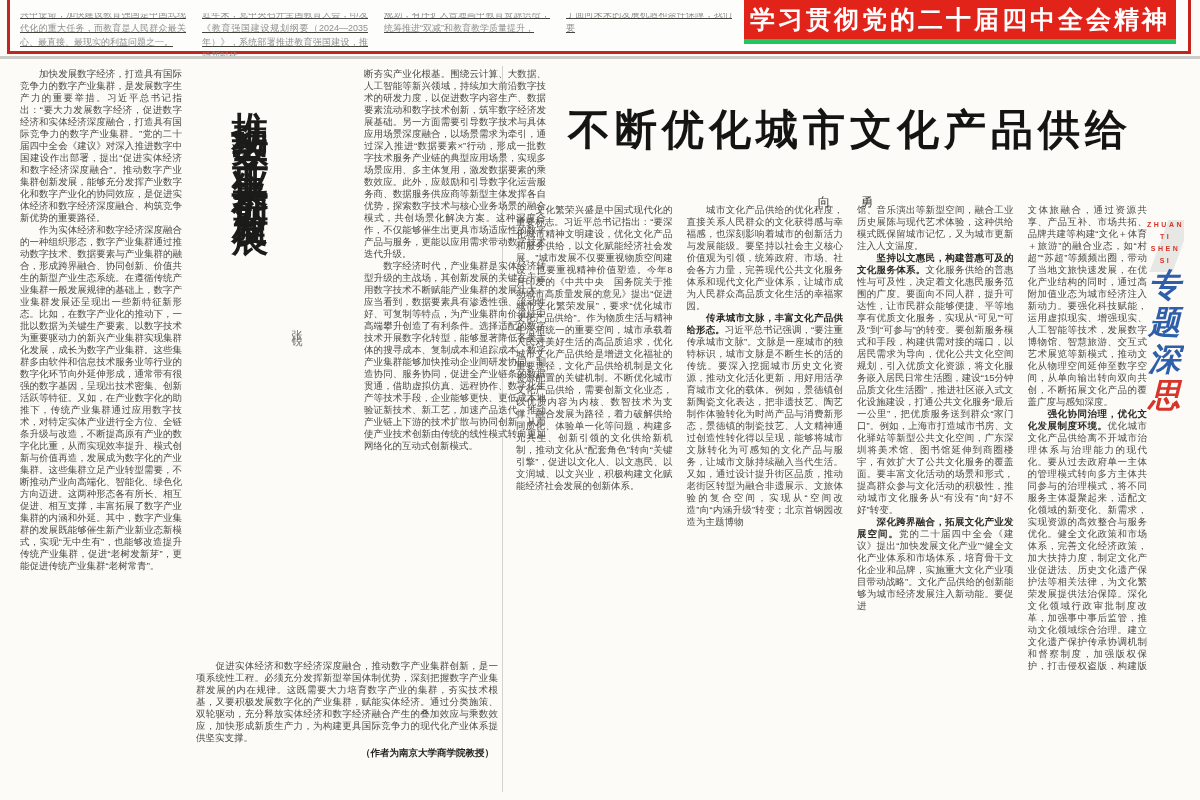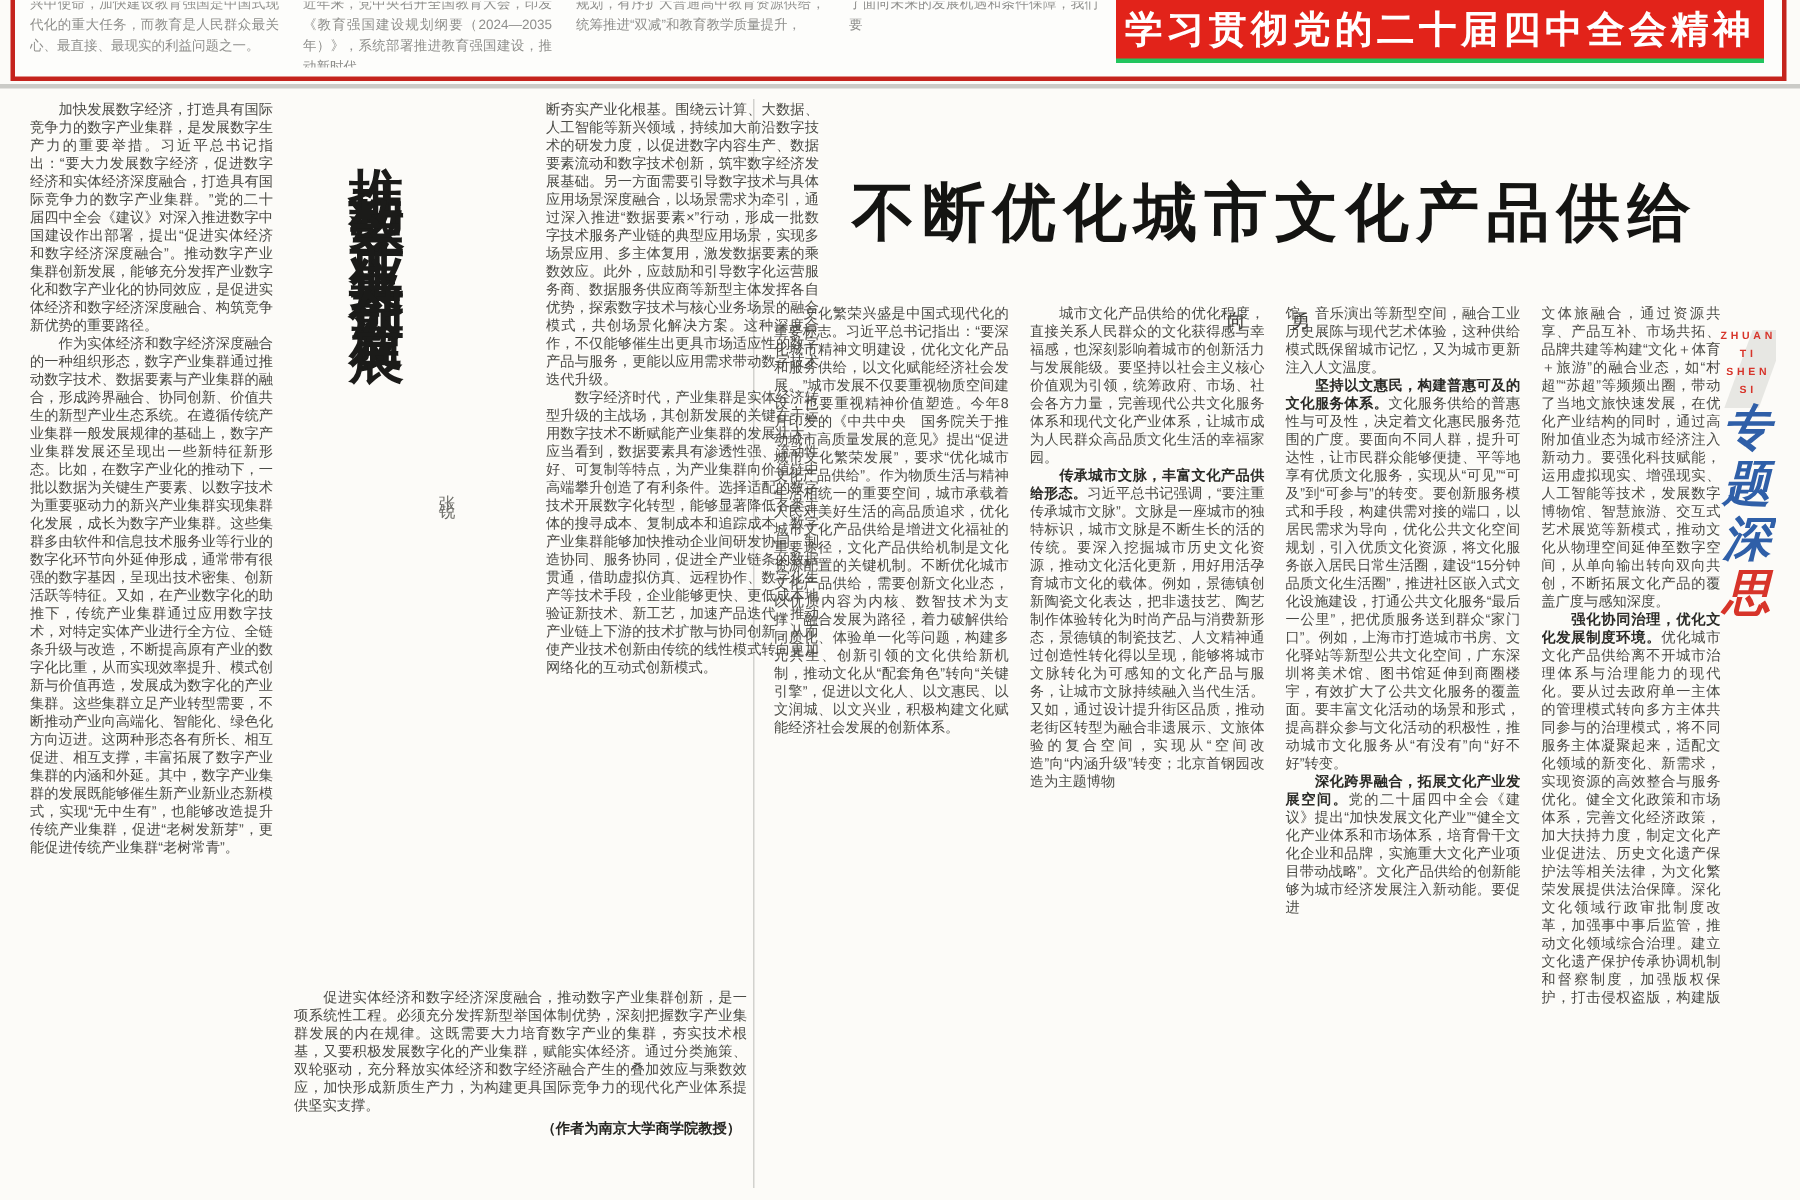--- a/index.html
+++ b/index.html
@@ -7,30 +7,30 @@
     width:1200px;height:800px;position:relative;overflow:hidden;
     background:#fcfbf8;color:#44443f;
     font-family:"Liberation Sans",sans-serif;
   }
   
   .topbox{
     position:absolute;left:7px;top:-6px;width:1178px;height:54px;
     border:3px solid #c5241d;background:#fdfdfb;
   }
   .topcols{
-    position:absolute;left:10px;top:4px;width:712px;height:44px;
-    display:flex;gap:16px;overflow:hidden;
+    position:absolute;left:10px;top:16px;width:712px;height:44px;
+    display:flex;gap:16px;overflow:hidden;text-decoration:underline;
   }
   .topcol{
     flex:1;margin-top:-6px;
     font-size:9px;line-height:14px;color:#8f8f8c;text-align:justify;overflow:hidden;
   }
   .banner{
     position:absolute;left:734px;top:2px;width:432px;height:40px;
-    background:#e2231a;border-bottom:3px solid #22c55e;
+    background:#e2231a;border-bottom:5px solid #22c55e;
     color:#ffffff;display:flex;align-items:center;justify-content:center;
     font-size:25px;font-weight:bold;letter-spacing:3px;
     font-family:"Liberation Serif",serif;
   }
   .grayline{position:absolute;left:0;top:56px;width:1200px;height:3px;background:#cbcbc7;}
   .vrule{position:absolute;left:502px;top:66px;width:1px;height:726px;background:#d2d2ce;}
 
   
   .bt{font-size:9.5px;line-height:12px;text-align:justify;color:#4a4a45;}
   .bt p{margin:0;}
@@ -49,21 +49,21 @@
   .la-author{
     position:absolute;right:0px;top:238px;writing-mode:vertical-rl;
     font-size:11px;letter-spacing:7px;color:#6b6b66;
   }
   .la-c3{position:absolute;left:296px;top:2px;width:182px;height:584px;overflow:hidden;margin-left:48px;}
   .la-wide{position:absolute;left:176px;top:594px;width:302px;height:134px;overflow:hidden;}
 
   
   .ra{position:absolute;left:512px;top:66px;width:676px;height:728px;}
   .ra-title{
-    text-align:center;margin-top:48px;
+    text-align:center;margin-top:36px;
     font-family:"Liberation Serif",serif;font-weight:bold;
     font-size:42px;letter-spacing:5px;color:#141412;
   }
   .ra-author{text-align:center;margin-top:36px;font-size:12.5px;letter-spacing:9px;color:#3d3d39;}
   .ra-cols{position:absolute;left:4px;top:138px;width:668px;height:578px;display:flex;gap:14px;}
   .rcol{flex:1;overflow:hidden;}
   .rcol4{display:flex;flex-direction:row;}
   .rcol4 .rtext{max-height:466px;overflow:hidden;}
 
   

